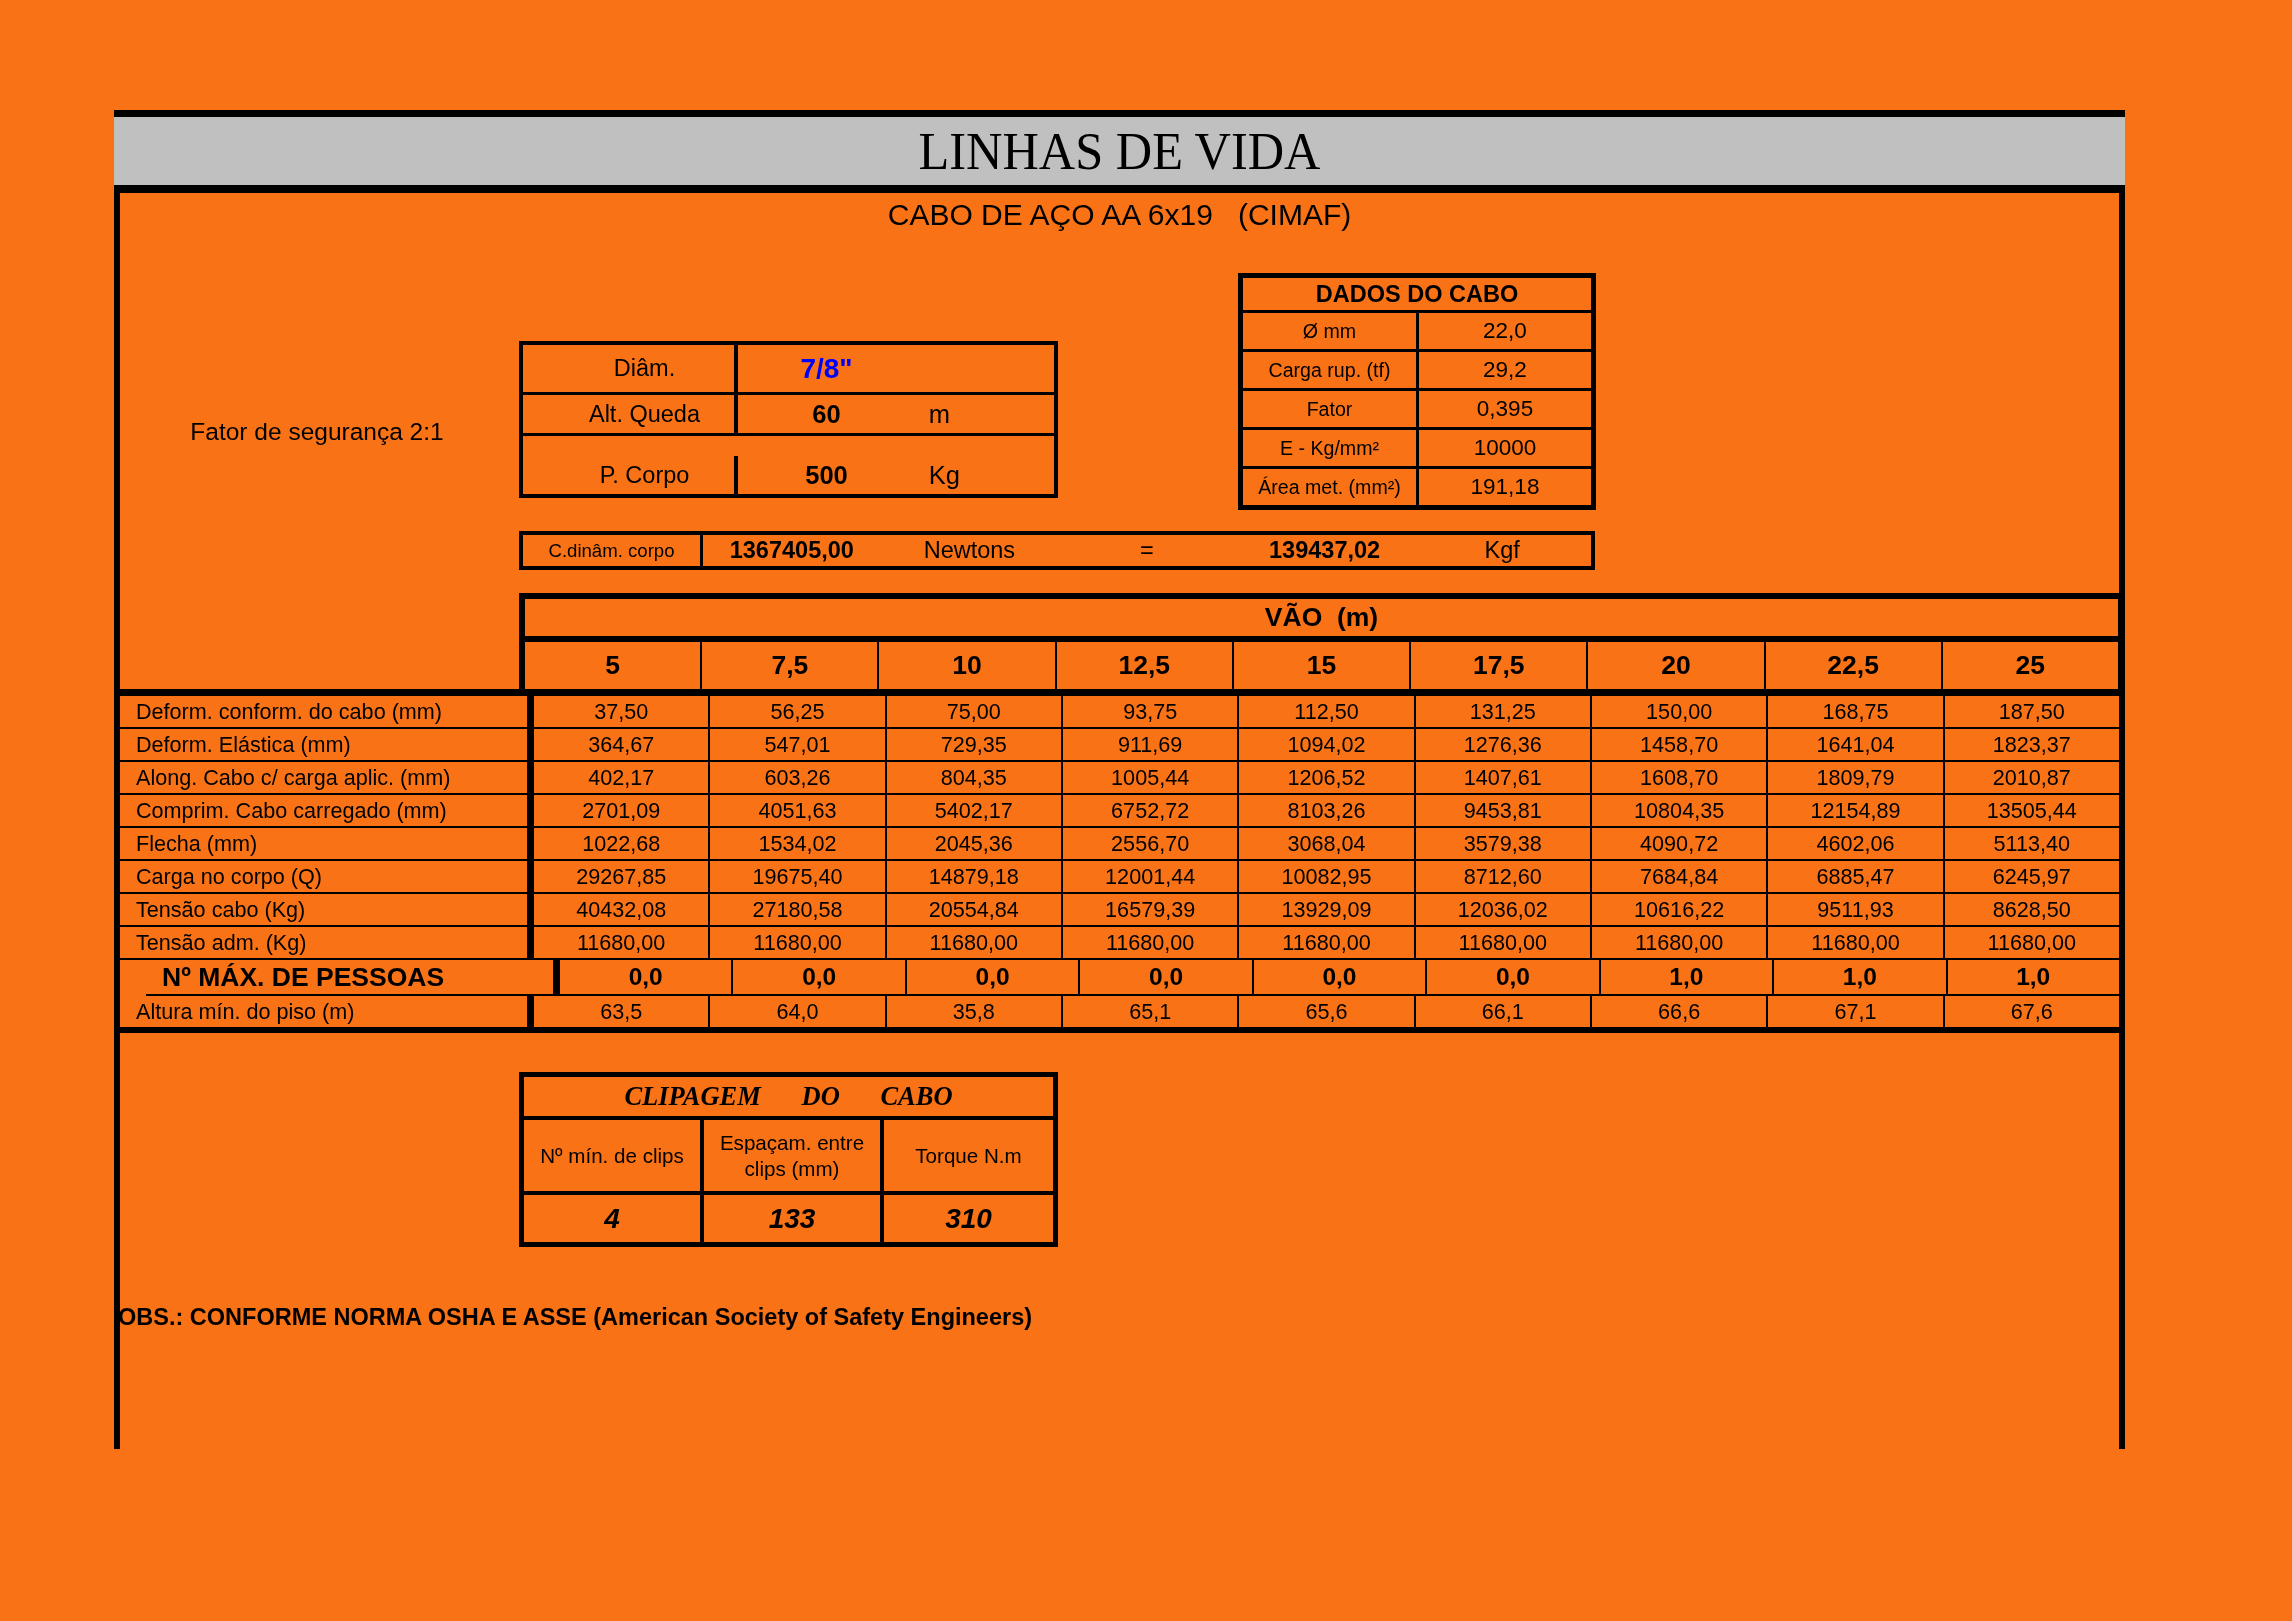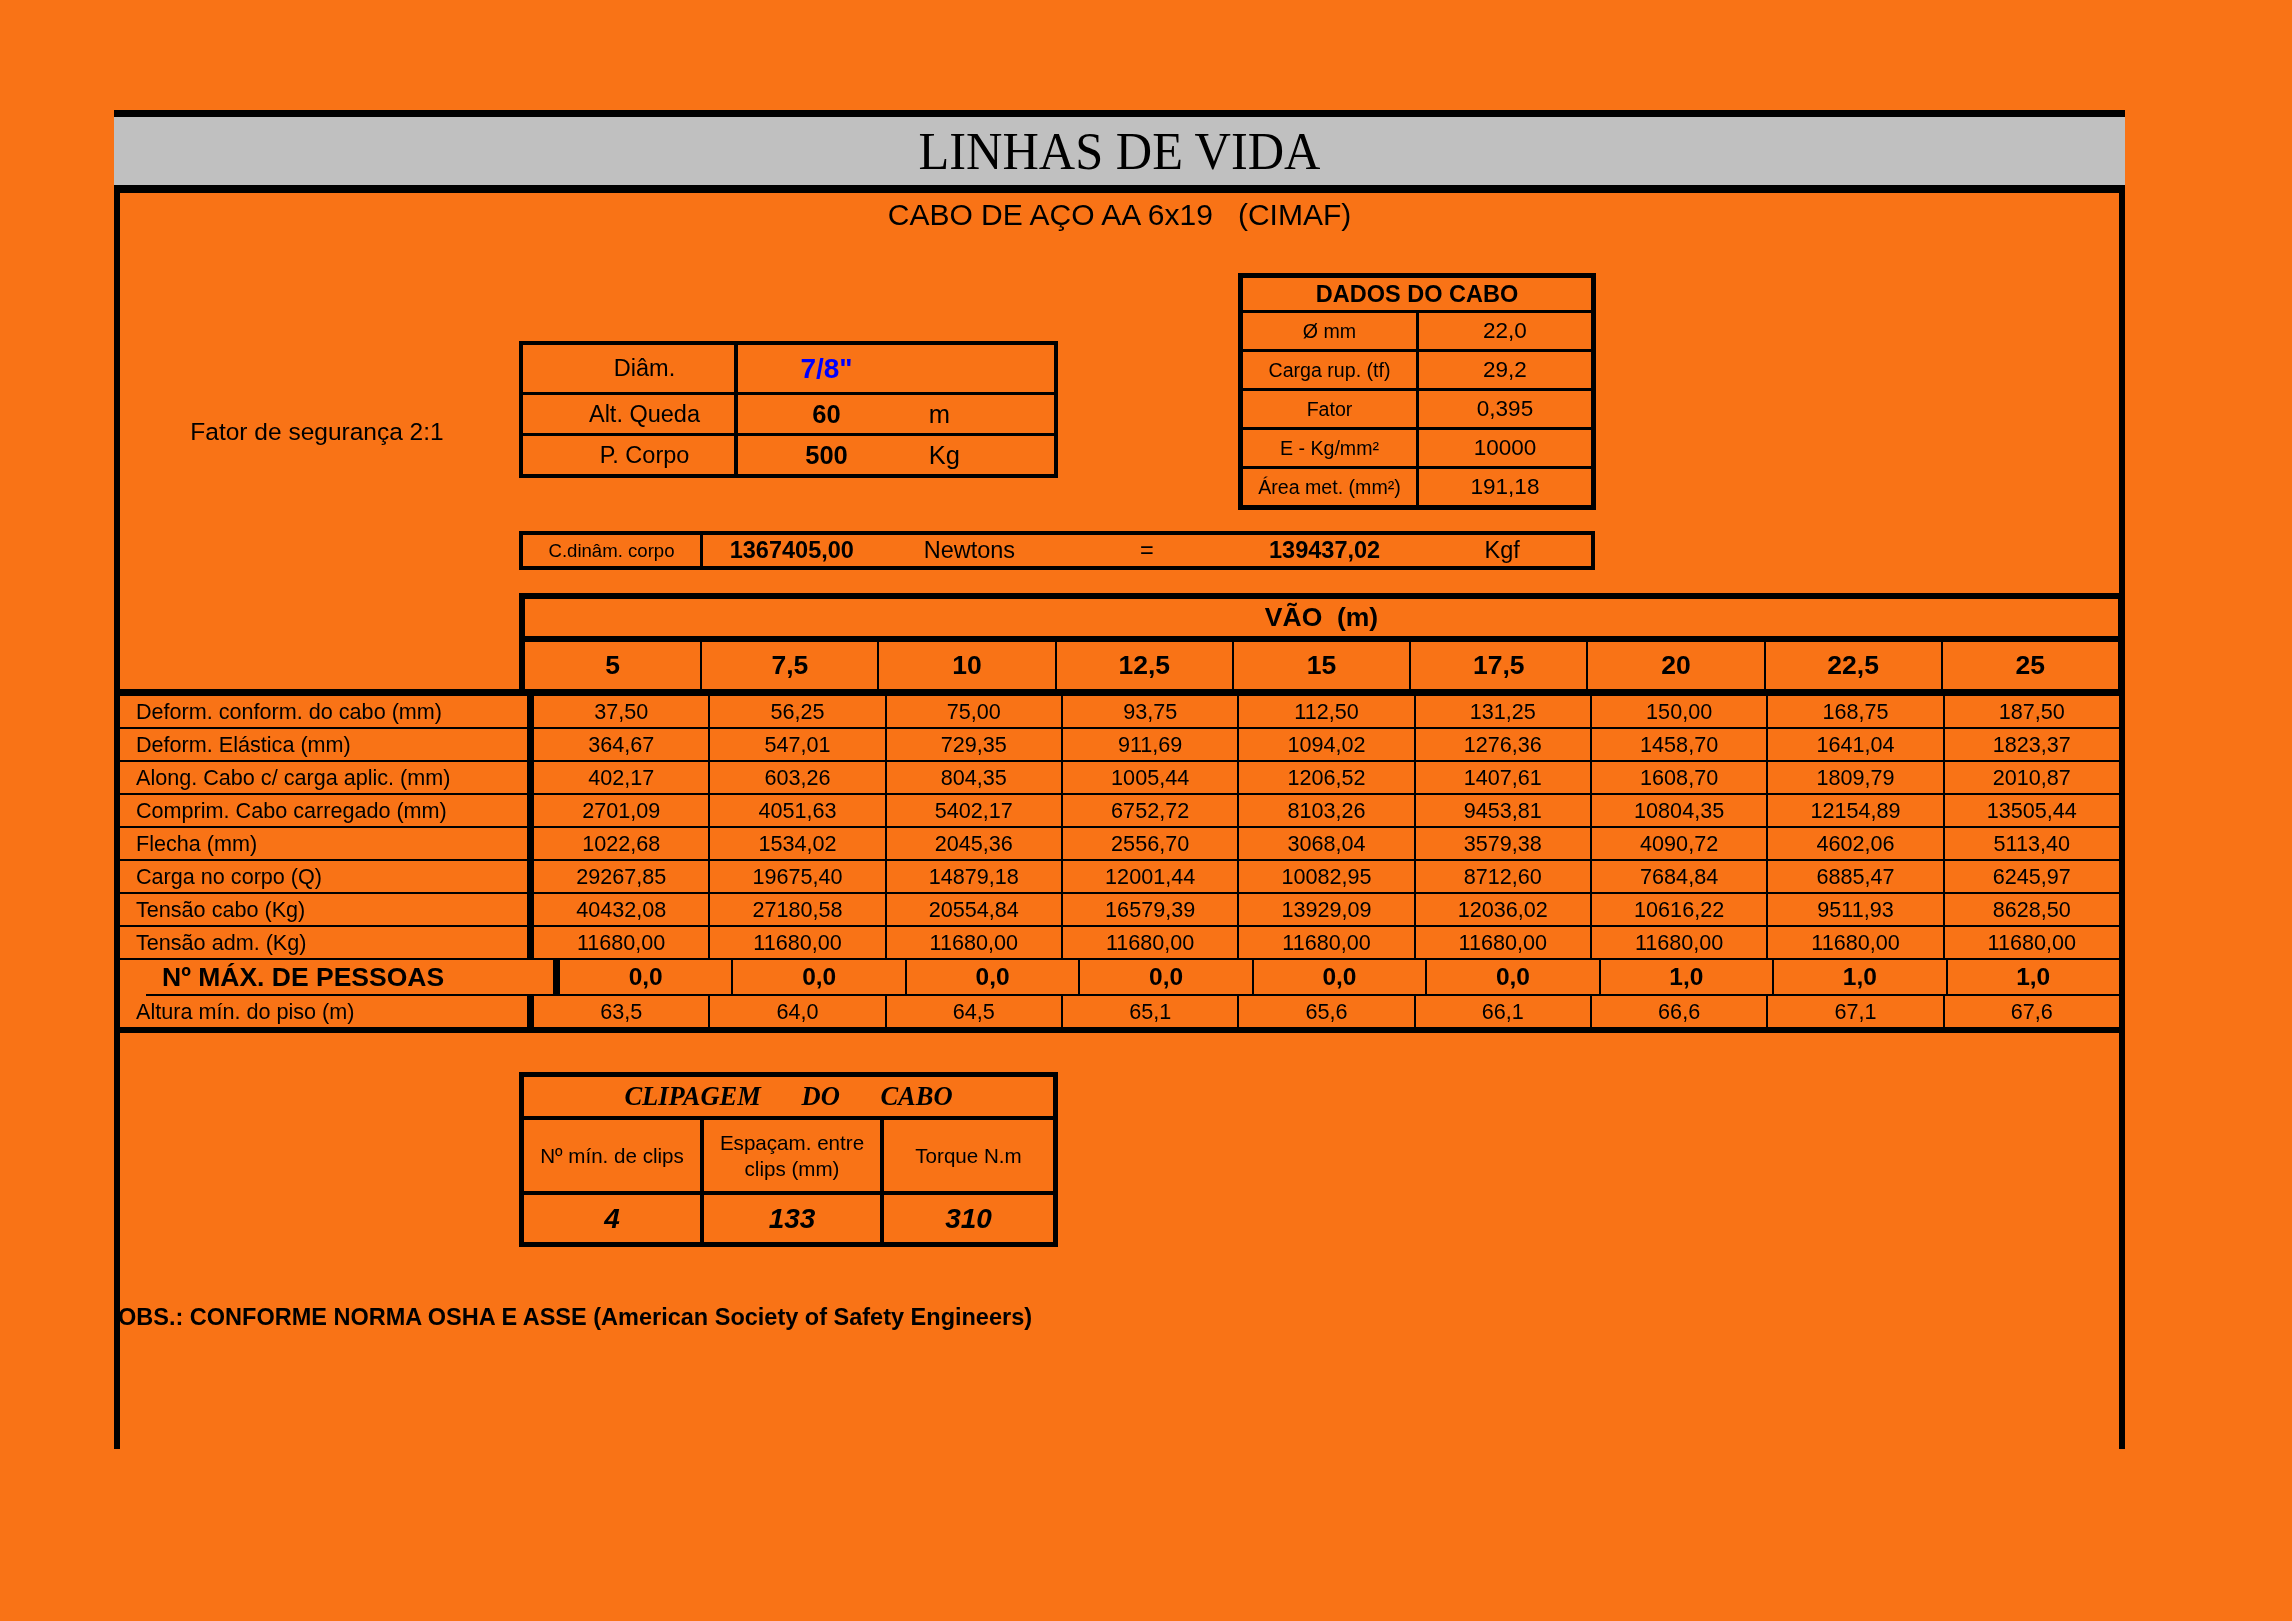--- a/index.html
+++ b/index.html
@@ -24,21 +24,21 @@
   #dados .hd{height:32px;border-bottom:3.9px solid #000;display:flex;align-items:center;justify-content:center;
              font-weight:bold;font-size:23.5px;}
   #dados .row{display:flex;height:36px;border-bottom:3.9px solid #000;}
   #dados .row:last-child{border-bottom:none;}
   #dados .lab{width:173px;border-right:3.9px solid #000;display:flex;align-items:center;justify-content:center;font-size:19.6px;}
   #dados .val{flex:1;display:flex;align-items:center;justify-content:center;font-size:22.5px;}
 
   
   #inputs{left:519px;top:341px;width:539px;border:4.9px solid #000;}
   #inputs .row{display:flex;border-bottom:3.9px solid #000;padding-left:32px;}
-  #inputs .row:last-child{border-bottom:none;}
+  #inputs .row:last-child{border-bottom:none;margin-top:20px;}
   #inputs .r0{height:47px;} #inputs .r1{height:38px;} #inputs .r2{height:38px;}
   #inputs .lab{width:179px;border-right:4.9px solid #000;display:flex;align-items:center;justify-content:center;font-size:23.5px;}
   #inputs .val{width:177px;display:flex;align-items:center;justify-content:center;font-weight:bold;font-size:25.5px;}
   #inputs .r0 .val{color:#0000ff;font-size:28px;}
   #inputs .unit{flex:1;display:flex;align-items:center;font-size:25.5px;padding-left:13.7px;}
 
   #fator{left:114px;top:418px;width:406px;text-align:center;font-size:24.5px;}
 
   
   #cdinam{left:519px;top:531px;width:1076px;height:39px;border:4.9px solid #000;display:flex;align-items:stretch;}
@@ -263,21 +263,21 @@
         <div class="cell">0,0</div>
         <div class="cell">0,0</div>
         <div class="cell">1,0</div>
         <div class="cell">1,0</div>
         <div class="cell">1,0</div>
       </div>
       <div class="row">
         <div class="lab">Altura mín. do piso (m)</div>
         <div class="cell">63,5</div>
         <div class="cell">64,0</div>
-        <div class="cell">64,5</div>
+        <div class="cell">35,8</div>
         <div class="cell">65,1</div>
         <div class="cell">65,6</div>
         <div class="cell">66,1</div>
         <div class="cell">66,6</div>
         <div class="cell">67,1</div>
         <div class="cell">67,6</div>
       </div>
     </div>
 
   <div id="clip" class="abs">

